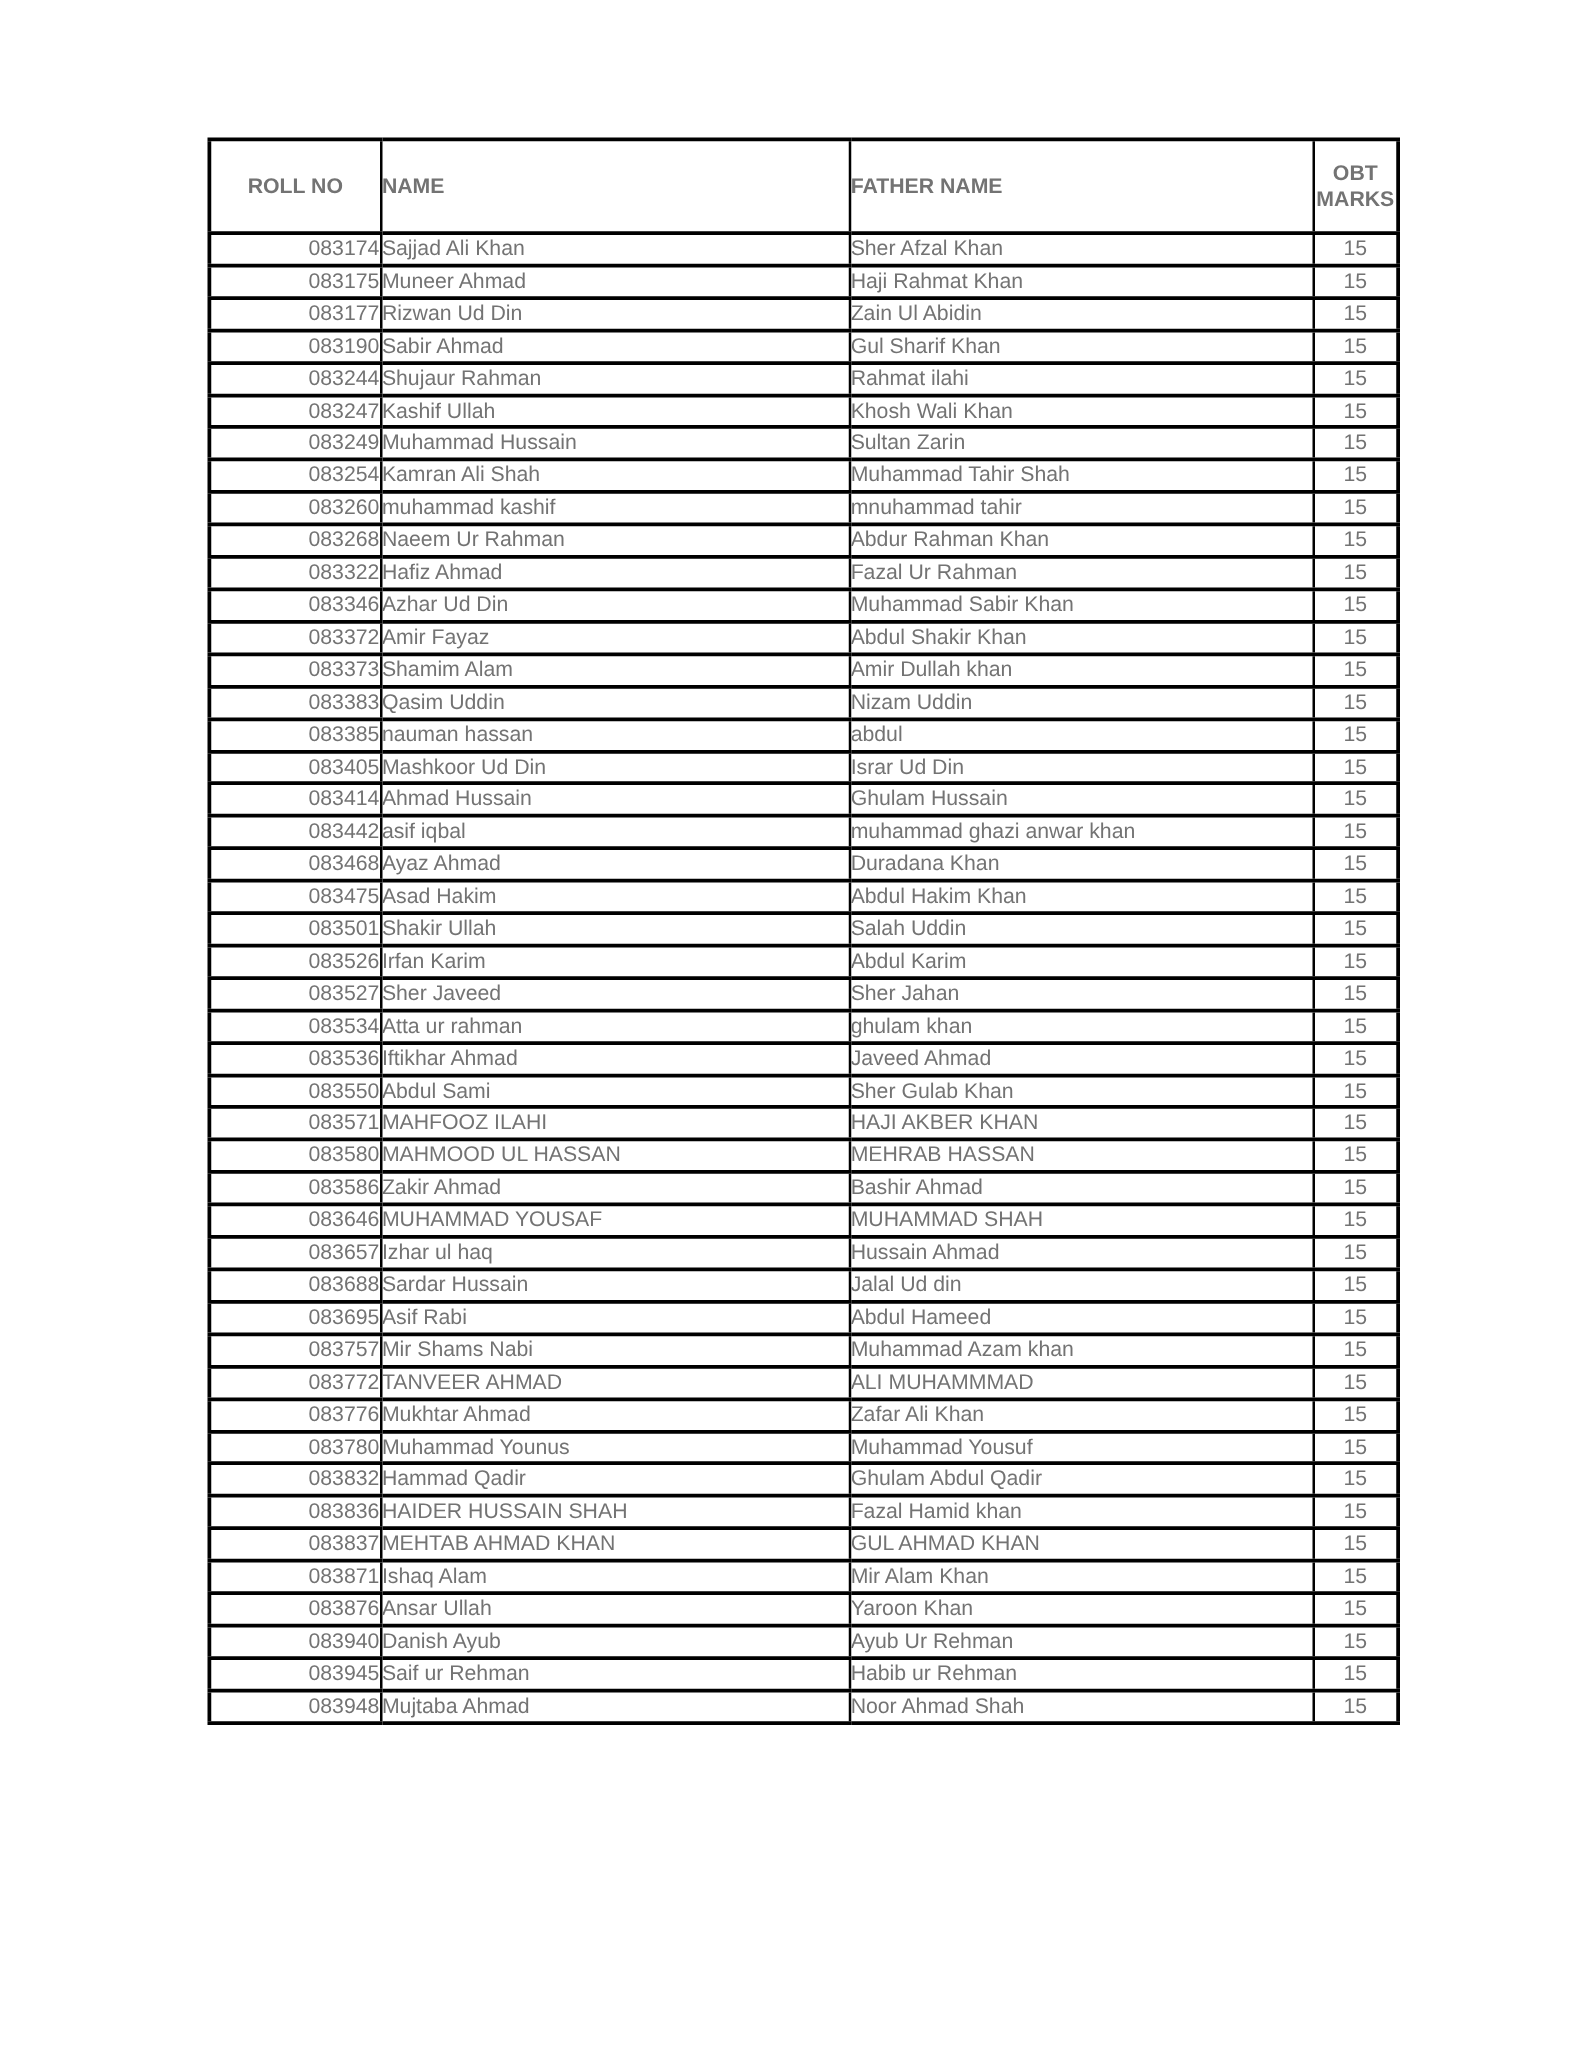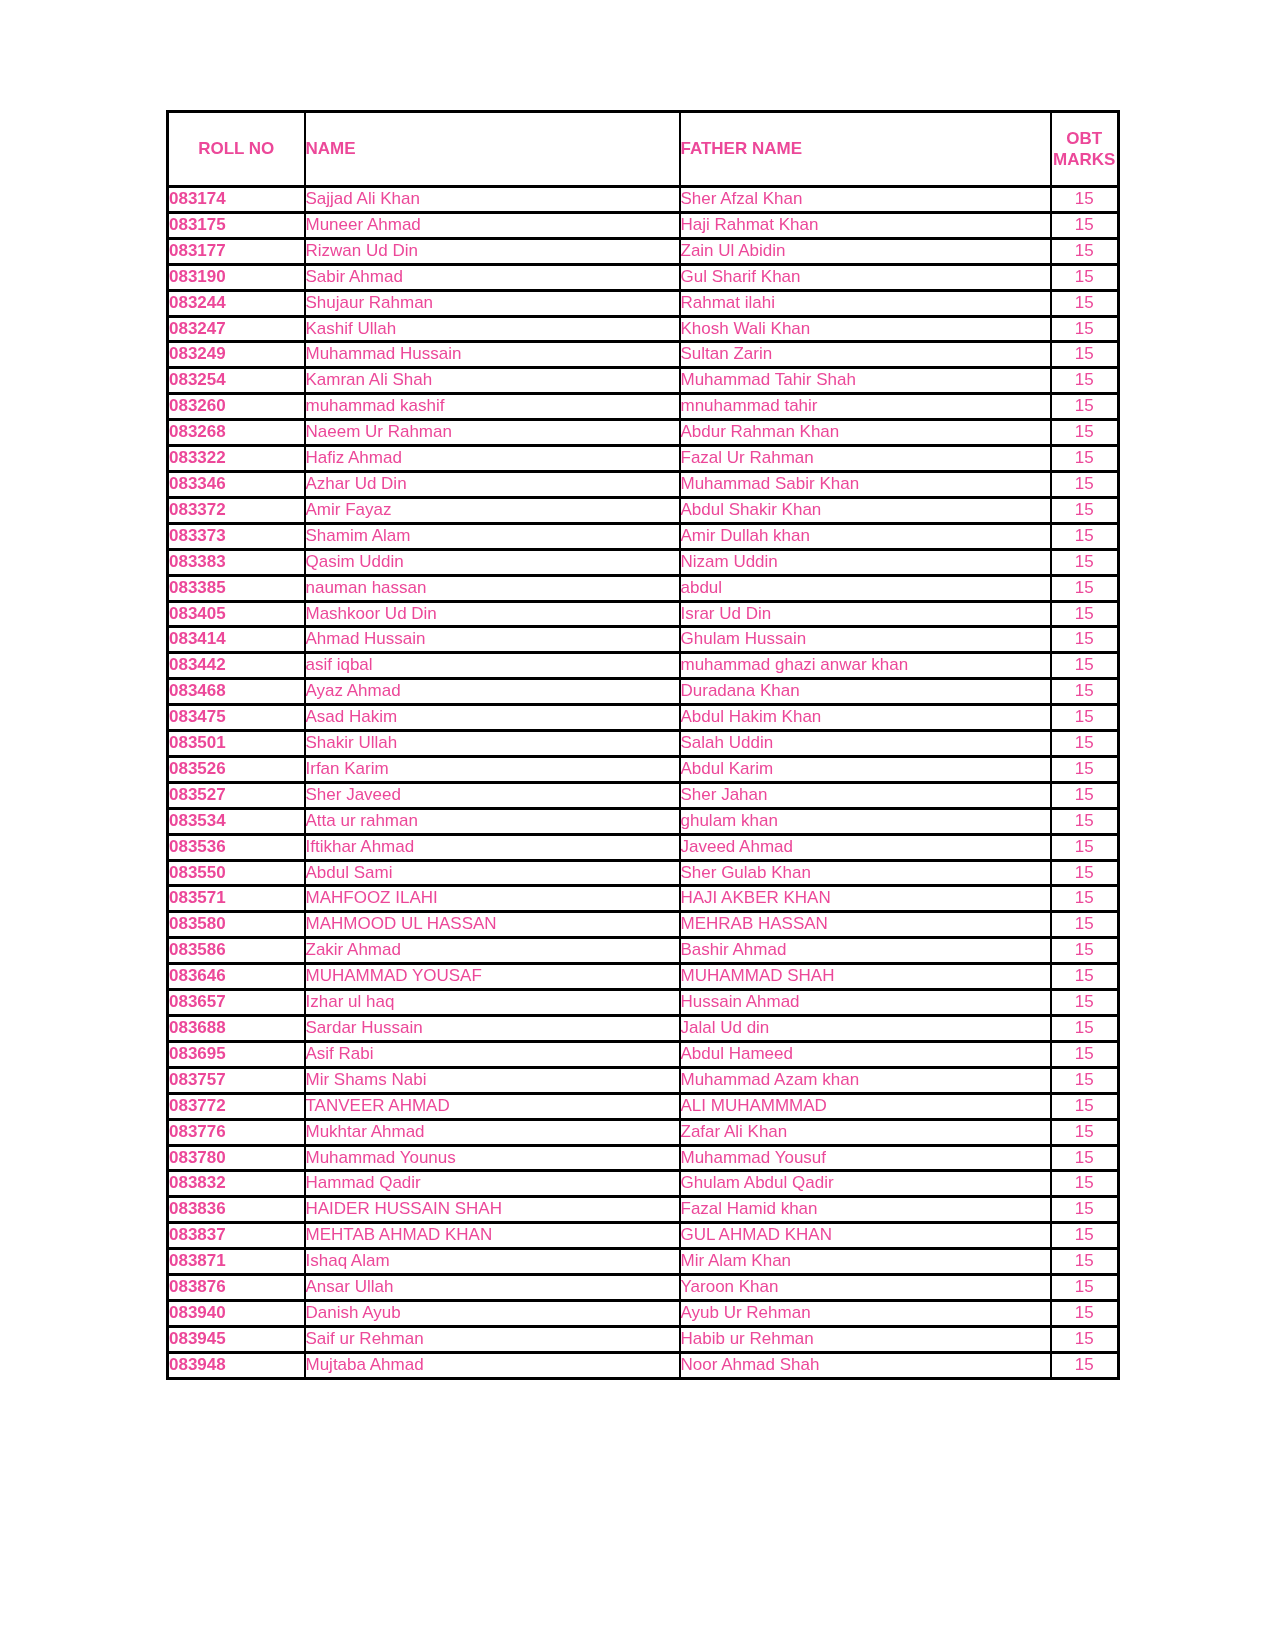--- a/index.html
+++ b/index.html
@@ -5,21 +5,21 @@
   html, body {
     margin: 0;
     padding: 0;
     background: #ffffff;
   }
   .page {
     position: relative;
     width: 1275px;
     height: 1438px;
     background: #ffffff;
-    color: #ec4899;
+    color: #737373;
     font-family: "Liberation Sans", sans-serif;
     overflow: hidden;
     border-radius: 22px;
   }
   table.results {
     position: absolute;
     left: 166px;
     top: 110px;
     width: 951px;
     border-collapse: collapse;
@@ -42,21 +42,21 @@
     padding: 0;
   }
   table.results thead th {
     height: 72px;
     font-weight: bold;
   }
   th.h-roll  { text-align: center; }
   th.h-name, th.h-father { text-align: left; padding-left: 5px; margin-left: 44px; }
   th.h-marks { text-align: center; font-size: 16px; line-height: 1.25; }
   table.results tbody td { height: 22.9px; line-height: 22.9px; }
-  td.roll  { text-align: left; font-weight: bold; }
+  td.roll  { text-align: right; font-weight: normal; }
   td.name, td.father { text-align: left; padding-left: 6px; }
   td.marks { text-align: center; }
   .footer-note {
     position: absolute;
     top: 1574px;
     left: 673px;
     transform: translateX(-50%);
     font-size: 17px;
     font-weight: bold;
     white-space: nowrap;

